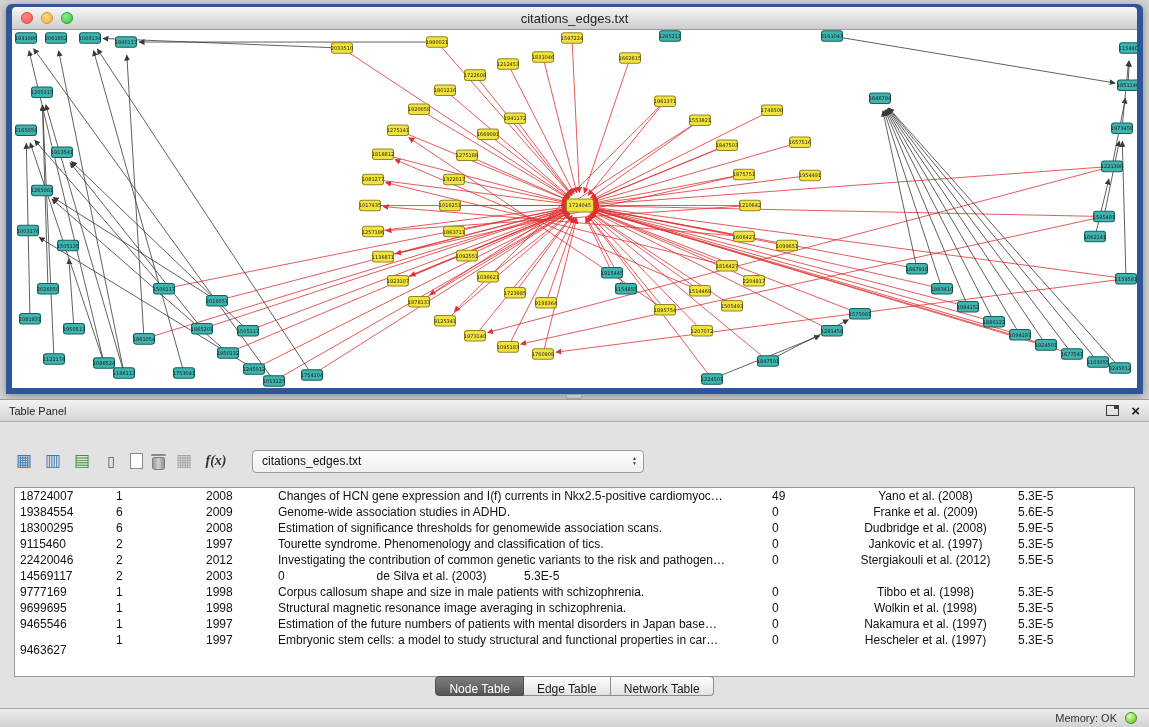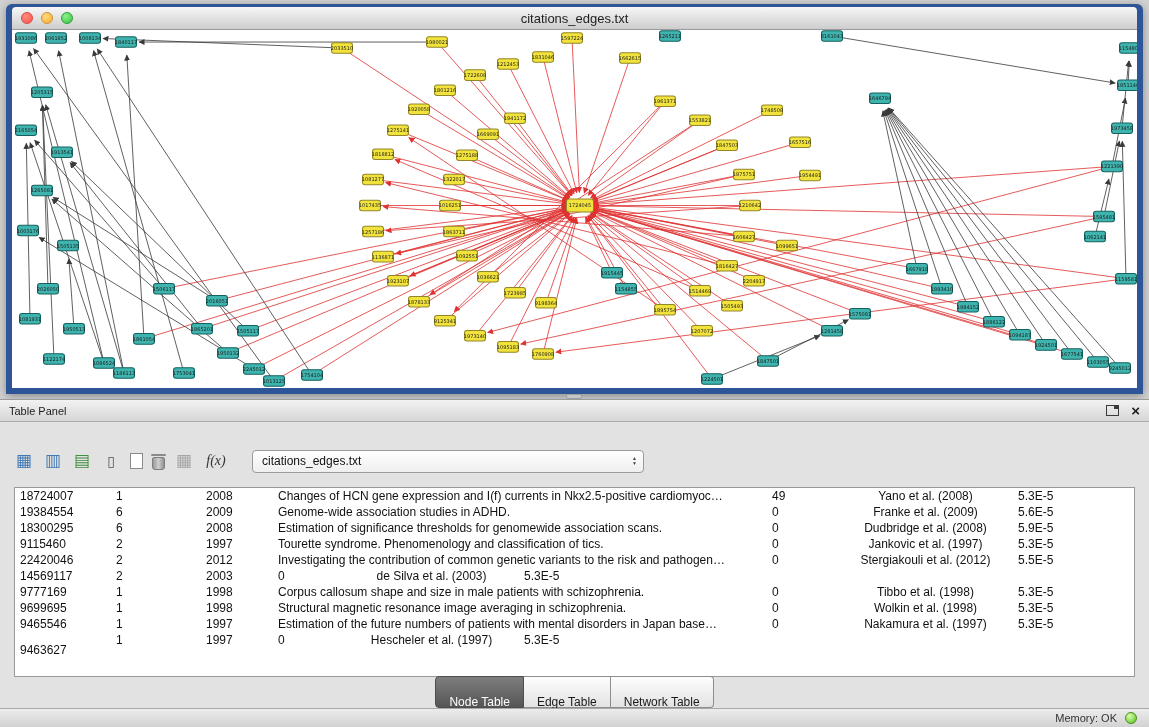--- a/index.html
+++ b/index.html
@@ -51,21 +51,21 @@
   .float-box::after{content:'';position:absolute;right:-1px;top:-1px;width:5px;height:4px;background:#3a3a3a;}
   .panel-close{font-size:15px;font-weight:bold;color:#222;line-height:14px;cursor:default;}
   
   #toolbar{position:absolute;left:14px;top:49px;height:24px;display:flex;align-items:center;gap:9px;}
   .tbi{display:inline-flex;align-items:center;justify-content:center;width:20px;height:20px;
     font-size:17px;line-height:20px;cursor:default;}
   .tbi.blue{color:#4179b4;}
   .tbi.green{color:#3f8f3f;}
   .tbi.dark{color:#555;font-size:14px;}
   .tbi.gray{color:#a5a5a5;}
-  .tbi.fx{font-family:"Liberation Serif",serif;font-style:italic;font-weight:normal;font-size:14px;color:#333;width:26px;}
+  .tbi.fx{font-family:"Liberation Serif",serif;font-style:italic;font-weight:bold;font-size:14px;color:#333;width:26px;}
   .tbi.page{width:13px;height:16px;background:#fff;border:1px solid #8a8a8a;box-sizing:border-box;}
   .tbi.trash{width:13px;height:13px;background:linear-gradient(90deg,#9a9a9a,#cfcfcf,#8f8f8f);
     border:1px solid #7e7e7e;border-radius:2px 2px 3px 3px;position:relative;margin-top:4px;box-sizing:border-box;}
   .tbi.trash .lid{position:absolute;top:-4px;left:-2px;right:-2px;height:2px;background:#8a8a8a;border-radius:1px;}
   .combo{margin-left:14px;width:392px;height:23px;border:1px solid #9b9b9b;border-radius:4px;
     background:linear-gradient(#ffffff,#efefef);display:flex;align-items:center;
     padding:0 6px 0 9px;font-size:12px;color:#111;box-sizing:border-box;}
   .combo .val{flex:1;}
   .stepper{display:flex;flex-direction:column;align-items:center;font-size:5px;color:#444;line-height:5px;}
   
@@ -74,21 +74,21 @@
   #grid-header{display:flex;height:20px;background:linear-gradient(#e9f2fa,#cfe3f3);
     border-bottom:1px solid #93a9bd;box-sizing:border-box;}
   .hcell{display:flex;align-items:center;justify-content:center;gap:3px;
     border-right:1px solid #b6c9da;box-sizing:border-box;color:#1b1b1b;overflow:hidden;white-space:nowrap;}
   .sort{font-size:10px;color:#5f7689;}
   .grow{display:flex;height:16px;line-height:16px;align-items:center;}
   .gcell{box-sizing:border-box;padding:0 5px;white-space:nowrap;overflow:hidden;color:#111;}
   .gcell.ac{text-align:center;}
   
   #tab-strip{position:absolute;left:0;right:0;top:276px;display:flex;justify-content:center;}
-  .tab{height:20px;line-height:20px;padding:15px 13px;font-size:12px;
+  .tab{height:20px;line-height:20px;padding:2px 13px;font-size:12px;
     border:1px solid #8e8e8e;border-left:none;background:linear-gradient(#fefefe,#e2e2e2);
     color:#1a1a1a;cursor:default;box-sizing:border-box;}
   .tab:first-child{border-left:1px solid #8e8e8e;border-radius:4px 0 0 4px;}
   .tab:last-child{border-radius:0 4px 4px 0;}
   .tab.active{background:linear-gradient(#7e7e7e,#555555);color:#fff;border-color:#4e4e4e;}
   
   #status-bar{position:absolute;left:0;bottom:0;width:1149px;height:19px;
     background:linear-gradient(#ececec,#d2d2d2);border-top:1px solid #a8a8a8;
     display:flex;align-items:center;justify-content:flex-end;gap:8px;
     padding:0 12px;font-size:11px;color:#333;box-sizing:border-box;}
@@ -748,20 +748,21 @@
           <div class="gcell" style="width: 72px;">1997</div>
           <div class="gcell" style="width: 494px;">Estimation of the future numbers of patients with mental disorders in Japan base…</div>
           <div class="gcell" style="width: 71px;">0</div>
           <div class="gcell ac" style="width: 175px;">Nakamura et al. (1997)</div>
           <div class="gcell" style="width: 119px;">5.3E-5</div>
         </div>
         <div class="grow">
           <div class="gcell" style="width: 96px; margin-top: 20px;">9463627</div>
           <div class="gcell" style="width: 90px;">1</div>
           <div class="gcell" style="width: 72px;">1997</div>
+          <div class="gcell" style="width: 494px;">Embryonic stem cells: a model to study structural and functional properties in car…</div>
           <div class="gcell" style="width: 71px;">0</div>
           <div class="gcell ac" style="width: 175px;">Hescheler et al. (1997)</div>
           <div class="gcell" style="width: 119px;">5.3E-5</div>
         </div>
       </div>
   </div>
 
   <div id="tab-strip">
       <div class="tab active">Node Table</div>
       <div class="tab">Edge Table</div>

